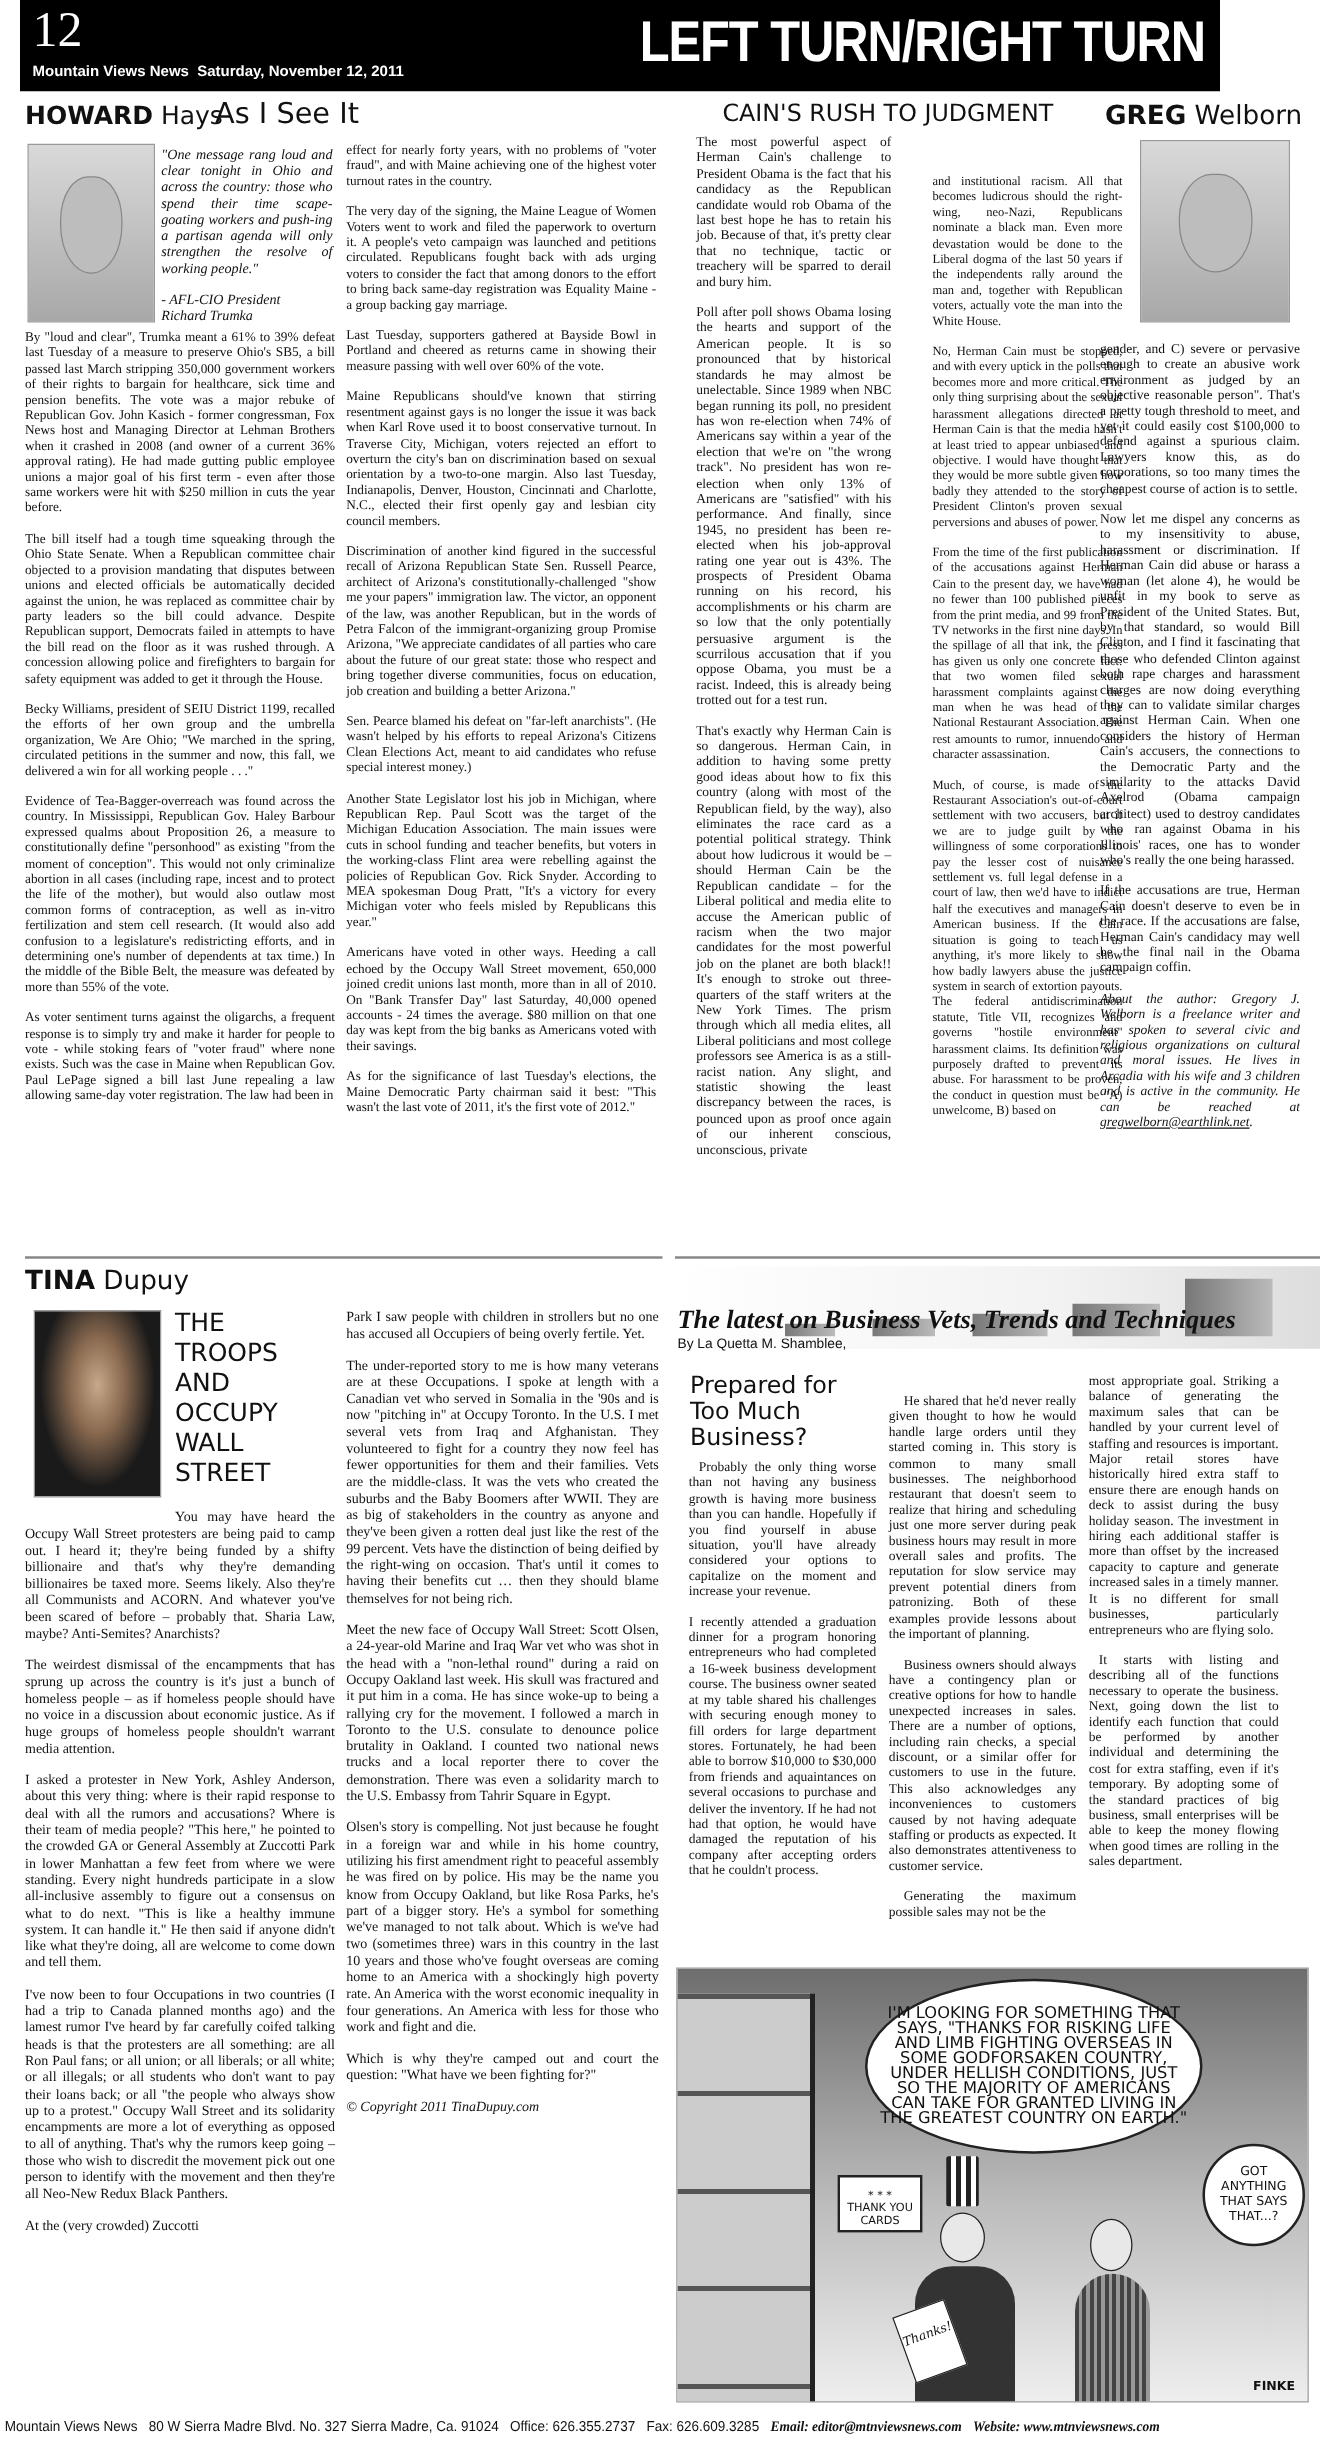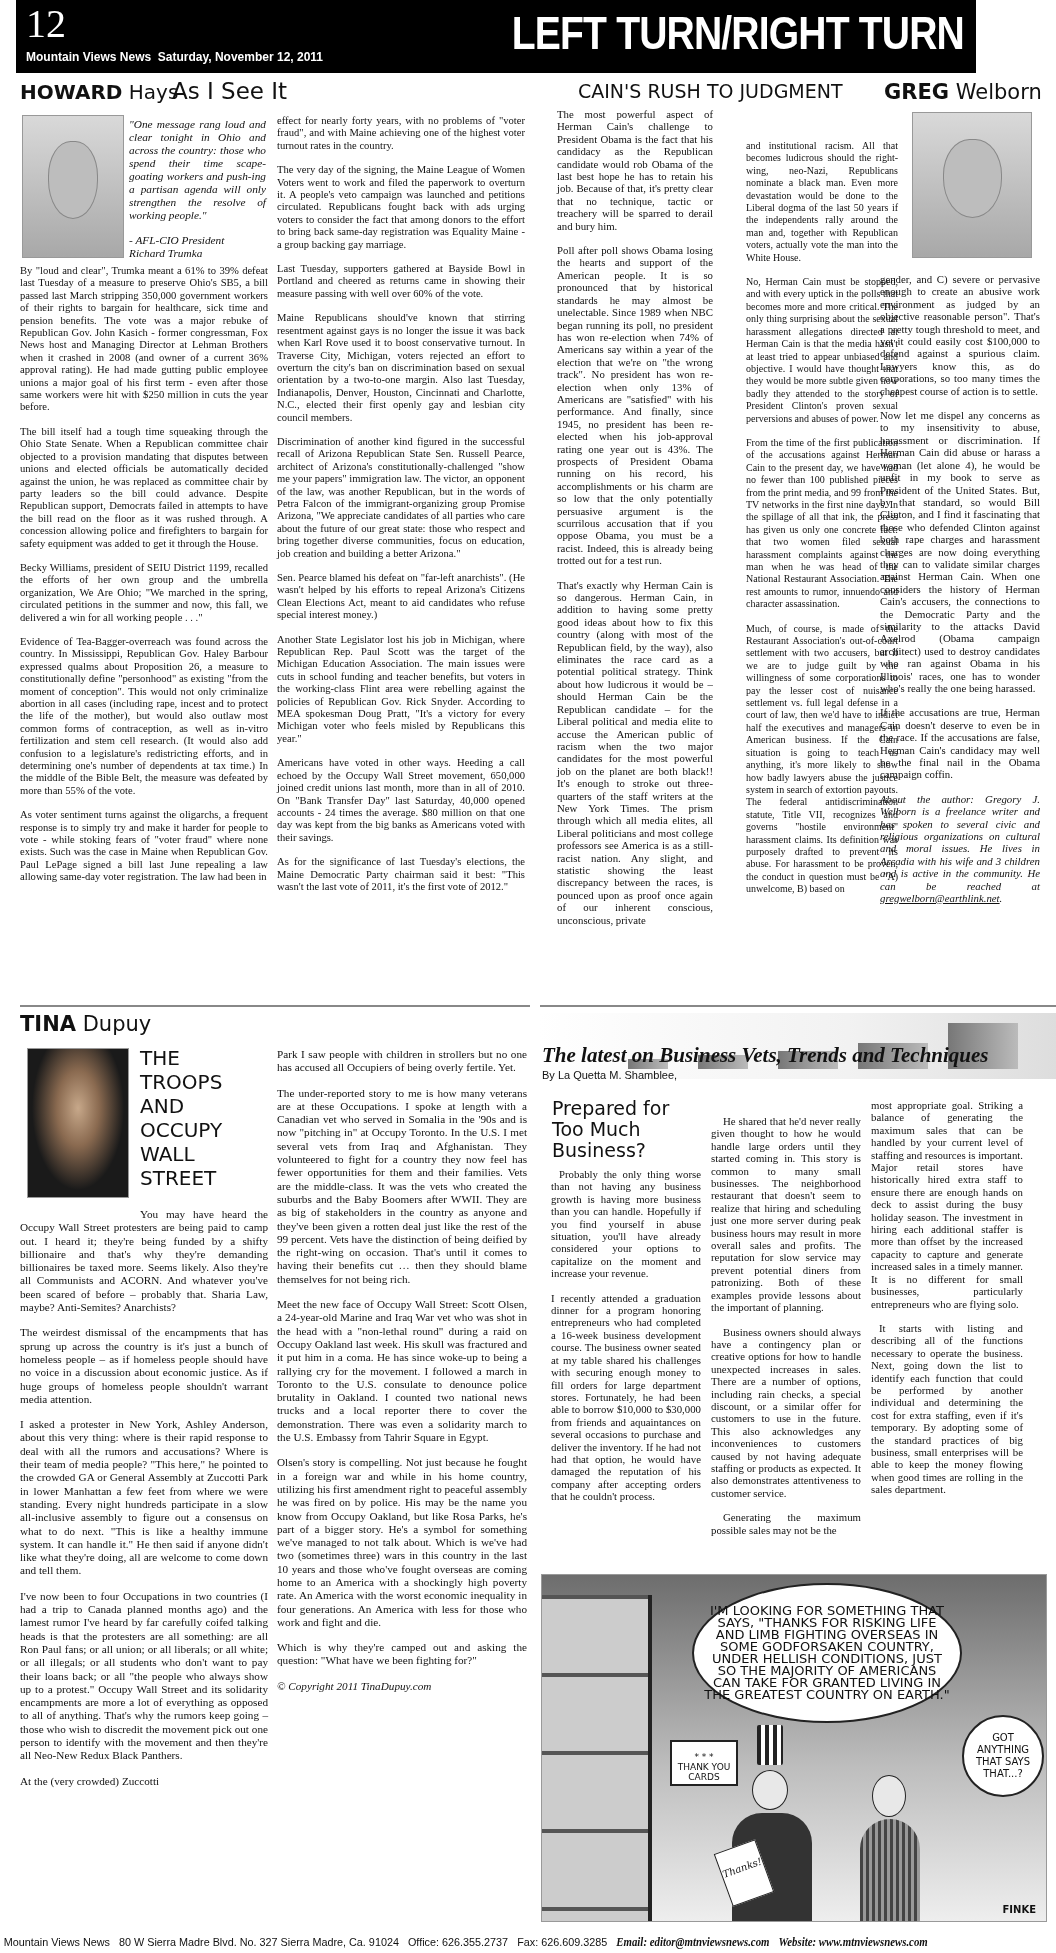--- a/index.html
+++ b/index.html
@@ -121,21 +121,21 @@
   <p>The weirdest dismissal of the encampments that has sprung up across the country is it's just a bunch of homeless people – as if homeless people should have no voice in a discussion about economic justice. As if huge groups of homeless people shouldn't warrant media attention.</p>
   <p>I asked a protester in New York, Ashley Anderson, about this very thing: where is their rapid response to deal with all the rumors and accusations? Where is their team of media people? "This here," he pointed to the crowded GA or General Assembly at Zuccotti Park in lower Manhattan a few feet from where we were standing. Every night hundreds participate in a slow all-inclusive assembly to figure out a consensus on what to do next. "This is like a healthy immune system. It can handle it." He then said if anyone didn't like what they're doing, all are welcome to come down and tell them.</p>
   <p>I've now been to four Occupations in two countries (I had a trip to Canada planned months ago) and the lamest rumor I've heard by far carefully coifed talking heads is that the protesters are all something: are all Ron Paul fans; or all union; or all liberals; or all white; or all illegals; or all students who don't want to pay their loans back; or all "the people who always show up to a protest." Occupy Wall Street and its solidarity encampments are more a lot of everything as opposed to all of anything. That's why the rumors keep going – those who wish to discredit the movement pick out one person to identify with the movement and then they're all Neo-New Redux Black Panthers.</p>
   <p>At the (very crowded) Zuccotti</p>
 </div>
 <div class="col" style="left:277px;top:1048px;width:250px;font-size:11.2px;line-height:13.3px;">
   <p>Park I saw people with children in strollers but no one has accused all Occupiers of being overly fertile. Yet.</p>
   <p>The under-reported story to me is how many veterans are at these Occupations. I spoke at length with a Canadian vet who served in Somalia in the '90s and is now "pitching in" at Occupy Toronto. In the U.S. I met several vets from Iraq and Afghanistan. They volunteered to fight for a country they now feel has fewer opportunities for them and their families. Vets are the middle-class. It was the vets who created the suburbs and the Baby Boomers after WWII. They are as big of stakeholders in the country as anyone and they've been given a rotten deal just like the rest of the 99 percent. Vets have the distinction of being deified by the right-wing on occasion. That's until it comes to having their benefits cut … then they should blame themselves for not being rich.</p>
   <p>Meet the new face of Occupy Wall Street: Scott Olsen, a 24-year-old Marine and Iraq War vet who was shot in the head with a "non-lethal round" during a raid on Occupy Oakland last week. His skull was fractured and it put him in a coma. He has since woke-up to being a rallying cry for the movement. I followed a march in Toronto to the U.S. consulate to denounce police brutality in Oakland. I counted two national news trucks and a local reporter there to cover the demonstration. There was even a solidarity march to the U.S. Embassy from Tahrir Square in Egypt.</p>
   <p>Olsen's story is compelling. Not just because he fought in a foreign war and while in his home country, utilizing his first amendment right to peaceful assembly he was fired on by police. His may be the name you know from Occupy Oakland, but like Rosa Parks, he's part of a bigger story. He's a symbol for something we've managed to not talk about. Which is we've had two (sometimes three) wars in this country in the last 10 years and those who've fought overseas are coming home to an America with a shockingly high poverty rate. An America with the worst economic inequality in four generations. An America with less for those who work and fight and die.</p>
-  <p>Which is why they're camped out and asking the question: "What have we been fighting for?"</p>
+  <p>Which is why they're camped out and court the question: "What have we been fighting for?"</p>
   <p style="font-style:italic">© Copyright 2011 TinaDupuy.com</p>
 </div>
 
 <div class="biz-banner">
   <div class="bar" style="left:90px;width:40px;height:10px;"></div>
   <div class="bar" style="left:160px;width:50px;height:14px;"></div>
   <div class="bar" style="left:240px;width:60px;height:18px;"></div>
   <div class="bar" style="left:320px;width:70px;height:26px;"></div>
   <div class="bar" style="left:410px;width:70px;height:46px;"></div>
   <div class="biz-sub">The latest on Business Vets, Trends and Techniques</div>

